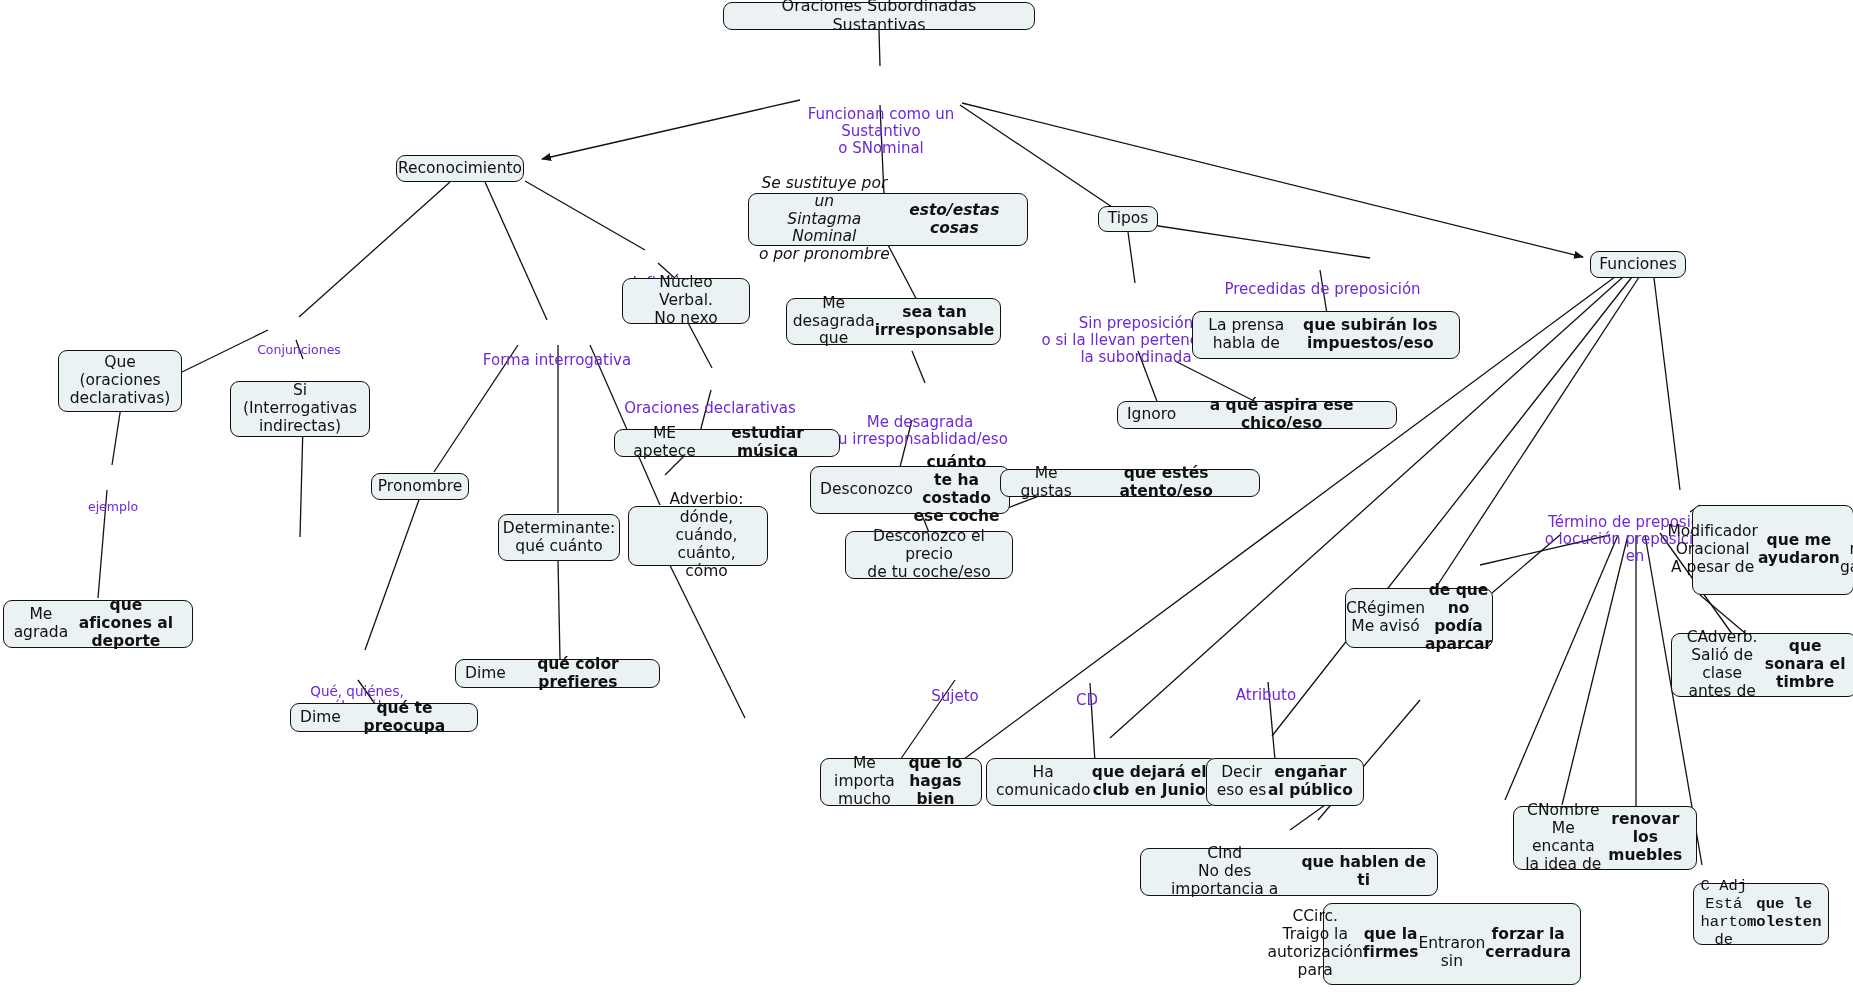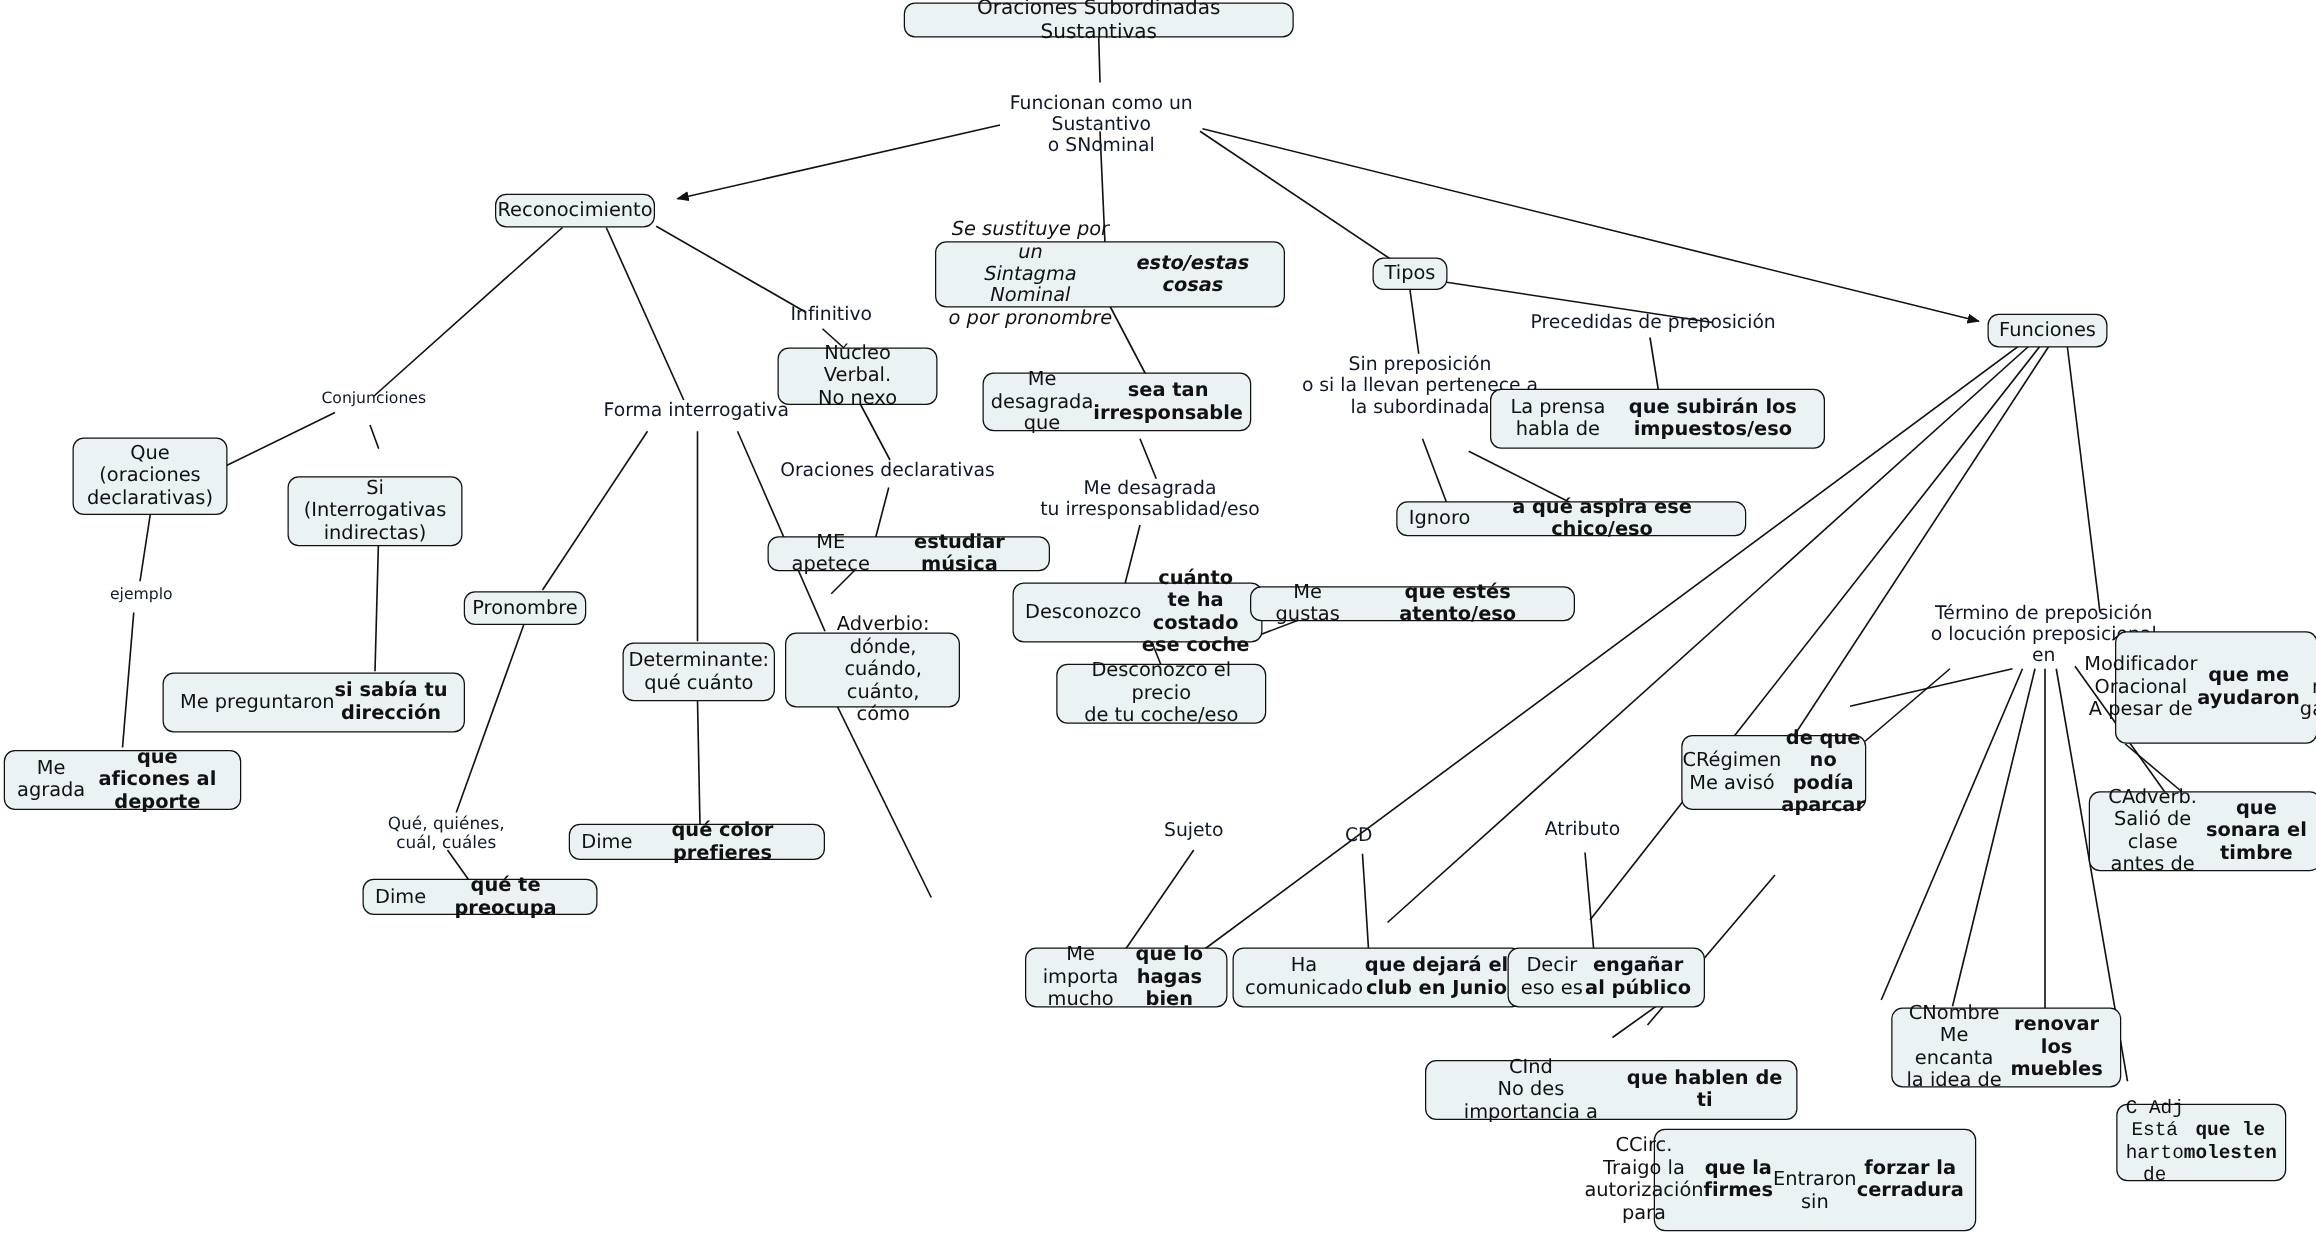--- a/index.html
+++ b/index.html
@@ -37,27 +37,28 @@
     text-align: center;
     line-height: 1.16;
     padding: 3px 9px;
     font-size: 15.5px;
     white-space: pre-line;
     z-index: 5;
   }
   .node.big   { font-size: 16px; }
   .link-label {
     position: absolute;
-    color: #0f172a;
+    color: #6d28d9;
     text-align: center;
     line-height: 1.14;
     white-space: pre-line;
     background: transparent;
     z-index: 4;
     font-size: 15px;
+    margin-top: 32px;
   }
   .link-label.tiny { font-size: 12.5px; }
   .link-label.sm   { font-size: 13.5px; }
   b { font-weight: 700; }
 </style>
 </head>
 <body>
 
 <div id="canvas">
 
@@ -206,21 +207,20 @@
   <div class="node" style="left:628px; top:506px; width:140px; height:60px;padding-left:26px;">Adverbio:
 dónde, cuándo,
 cuánto, cómo</div>
 
   <div class="node" style="left:614px; top:429px; width:226px; height:28px;">ME apetece <b>estudiar música</b></div>
 
   <div class="link-label tiny" style="left:68px; top:468px; width:90px;">ejemplo</div>
 
   <div class="node" style="left:3px; top:600px; width:190px; height:48px;">Me agrada <b>que<br>aficones al deporte</b></div>
 
-  <div class="node" style="left:130px; top:538px; width:242px; height:48px;">Me preguntaron <b>si sabía tu<br>dirección</b></div>
 
   <div class="link-label sm" style="left:292px; top:652px; width:130px;">Qué, quiénes,
 cuál, cuáles</div>
 
   <div class="node" style="left:455px; top:659px; width:205px; height:29px;">Dime <b>qué color prefieres</b></div>
 
   <div class="node" style="left:290px; top:703px; width:188px; height:29px;">Dime <b>qué te preocupa</b></div>
 
 
   <div class="node" style="left:786px; top:298px; width:215px; height:47px;">Me desagrada que <b>sea tan<br>irresponsable</b></div>

